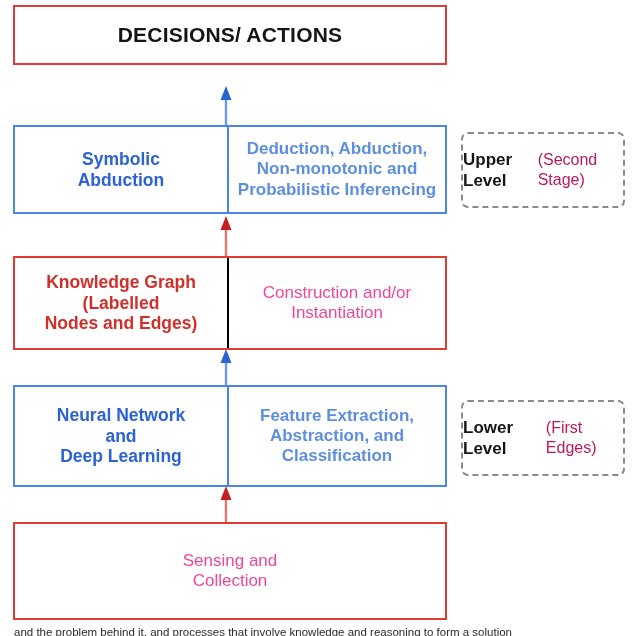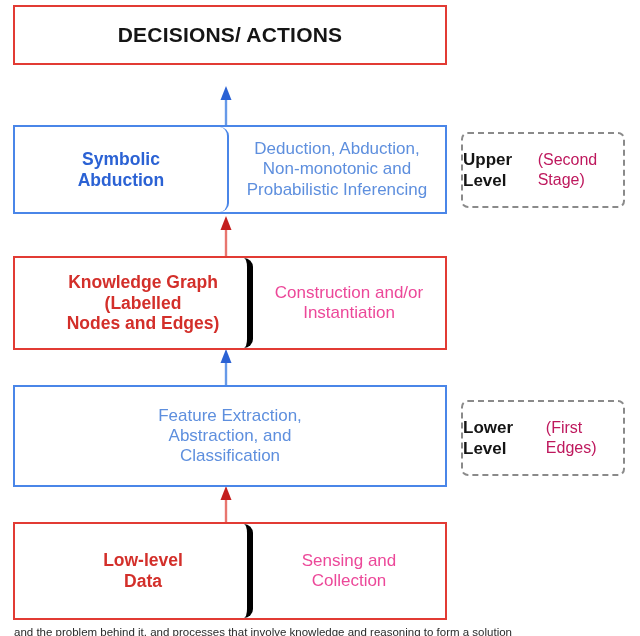--- a/index.html
+++ b/index.html
@@ -36,24 +36,24 @@
 
   .cell {
     box-sizing: border-box;
     display: flex;
     align-items: center;
     justify-content: center;
     text-align: center;
     padding: 2px 6px;
     line-height: 1.18;
   }
-  .cell-left  { width: 214px; flex: 0 0 214px; border-radius: 9px; }
+  .cell-left  { width: 214px; flex: 0 0 214px; }
   .cell-right { flex: 1 1 auto; }
 
-  .row-box.red  .cell-left  { border-right: 6px solid #000000; margin-left: 24px; }
+  .row-box.red  .cell-left  { border-right: 2px solid #000000; }
   .row-box.blue .cell-left  { border-right: 2px solid #4A86E8; }
 
   
   .t-title-black {
     color: #151515;
     font-weight: bold;
     font-size: 21px;
     letter-spacing: .2px;
   }
   .t-left-red {
@@ -66,21 +66,21 @@
     font-weight: normal;
     font-size: 17px;
   }
   .t-left-blue {
     color: #2B62D4;
     font-weight: bold;
     font-size: 17.5px;
   }
   .t-right-blue {
     color: #5E8FDE;
-    font-weight: normal;
+    font-weight: bold;
     font-size: 17px;
   }
 
   
   .side-box {
     position: absolute;
     left: 461px;
     width: 164px;
     box-sizing: border-box;
     border: 2px dashed #8A8A8A;
@@ -189,36 +189,37 @@
     </div>
     <div class="cell cell-right t-right-red">
       <span>
         <span>Construction and/or</span><br>
         <span>Instantiation</span>
       </span>
     </div>
   </div>
 
   <div class="row-box blue" id="box-neural" style="top:385px; height:102px;">
+    <div class="cell cell-left t-left-blue">
+      <span>
+        <span>Neural Network</span><br>
+        <span>and</span><br>
+        <span>Deep Learning</span>
+      </span>
+    </div>
     <div class="cell cell-right t-right-blue">
       <span>
         <span>Feature Extraction,</span><br>
         <span>Abstraction, and</span><br>
         <span>Classification</span>
       </span>
     </div>
   </div>
 
   <div class="row-box red" id="box-lowlevel" style="top:522px; height:98px;">
-    <div class="cell cell-left t-left-red">
-      <span>
-        <span>Low-level</span><br>
-        <span>Data</span>
-      </span>
-    </div>
     <div class="cell cell-right t-right-red">
       <span>
         <span>Sensing and</span><br>
         <span>Collection</span>
       </span>
     </div>
   </div>
 
   <div class="side-box" style="top:132px; height:76px;">
     <div class="side-title">Upper Level</div>

